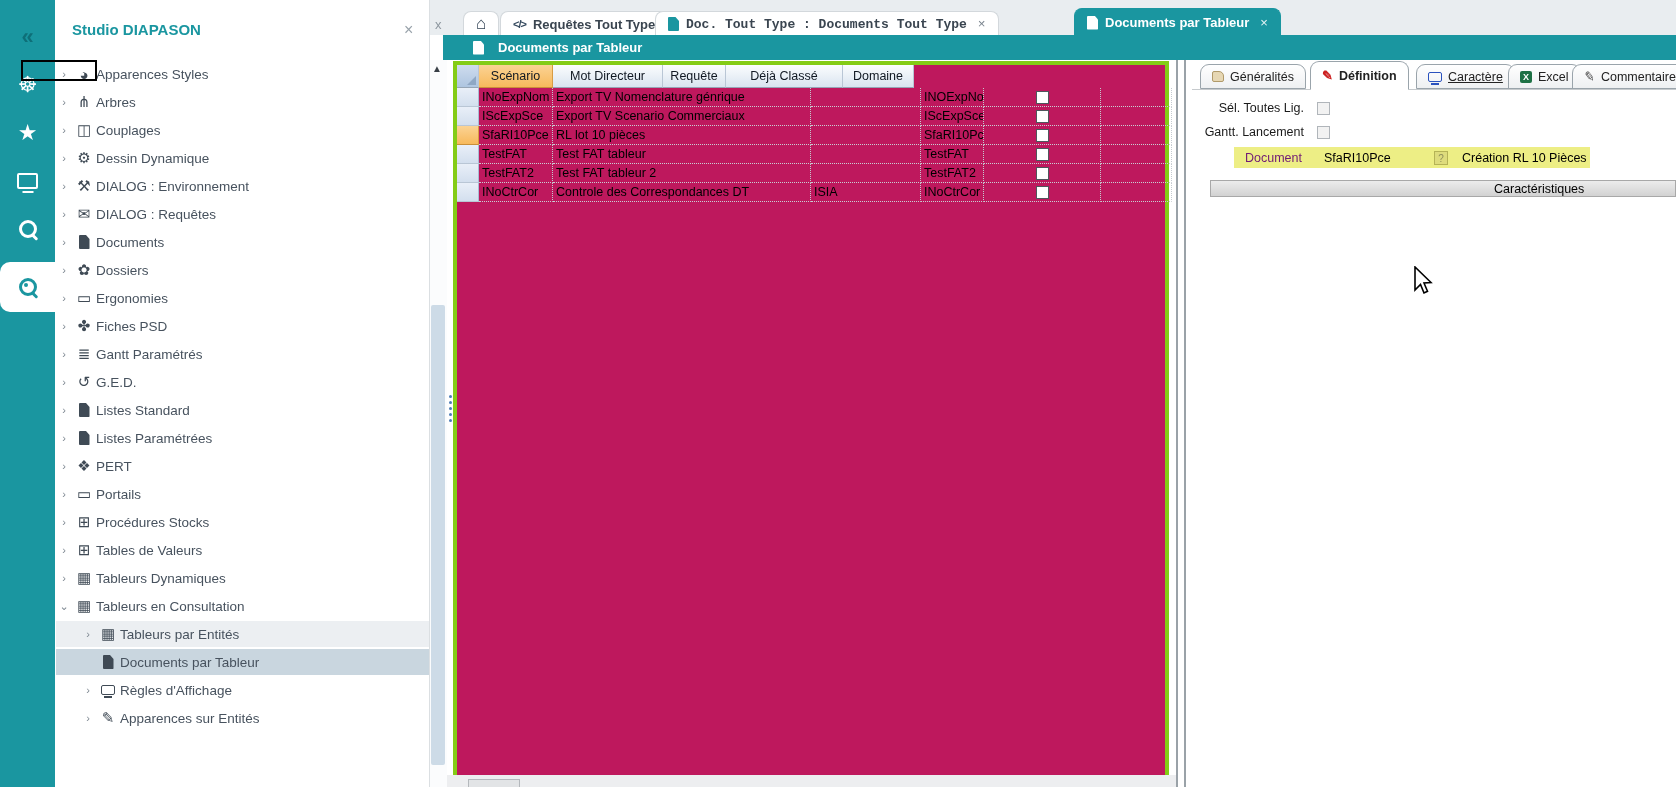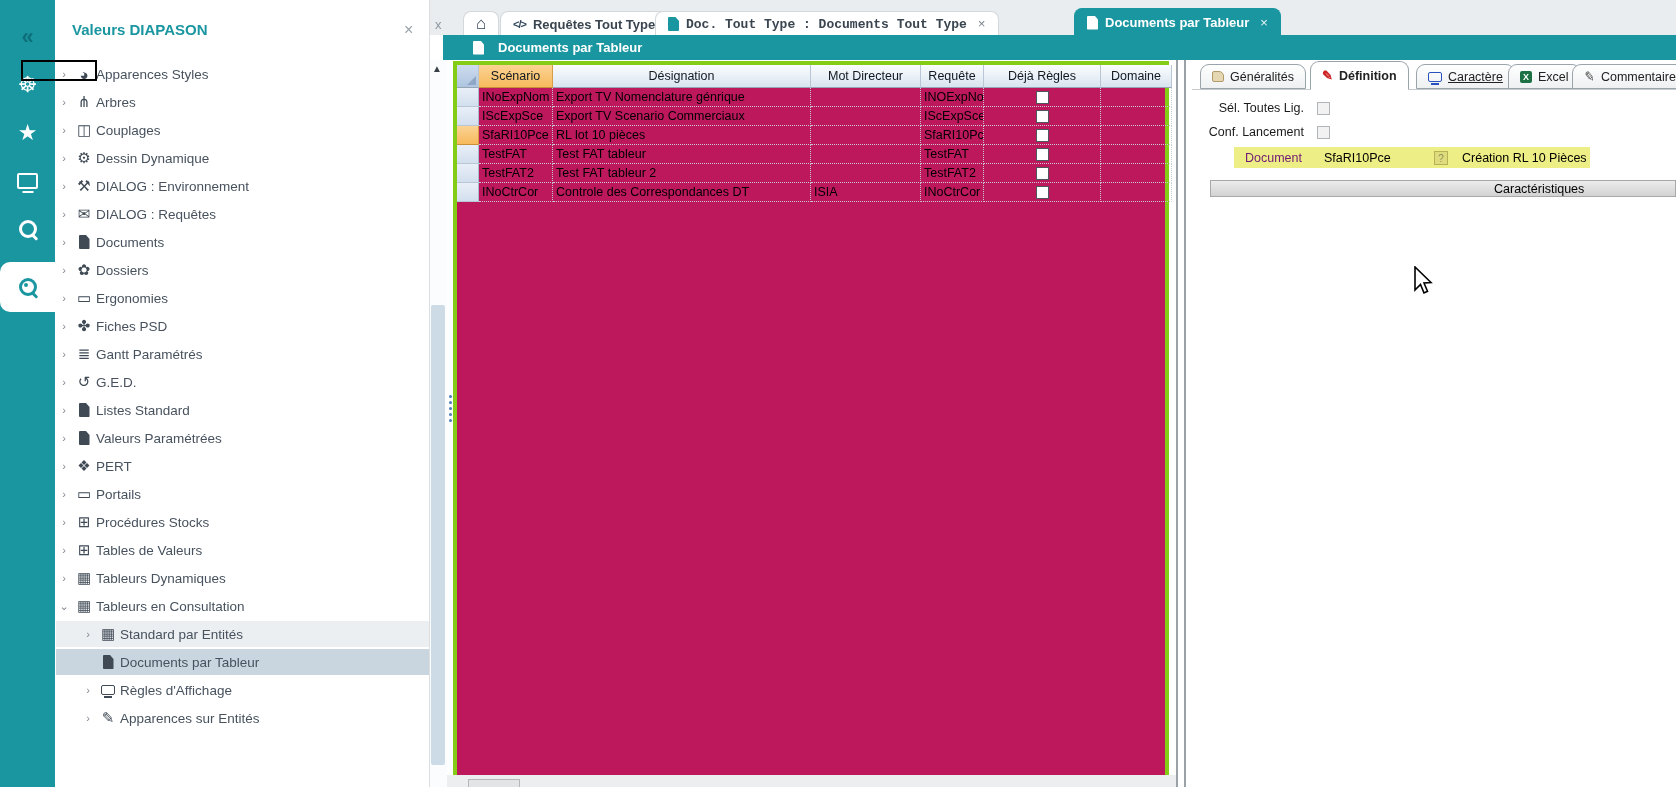--- a/index.html
+++ b/index.html
@@ -118,21 +118,21 @@
     </div>
     <div class="rail-item" style="top: 206px;">
       <span class="i-search"></span>
     </div>
     <div class="rail-item active" style="top: 262px;">
       <span class="i-search pin"></span>
     </div>
   </div>
 
 <div id="tree">
-  <div id="tree-title">Valeurs DIAPASON</div>
+  <div id="tree-title">Studio DIAPASON</div>
   <div id="tree-close">×</div>
   <div id="tree-items">
       <div class="tree-item" style="top: 61px;">
         <span class="chev">›</span>
         <span class="tico">
           <span>◕</span>
         </span>
         <span>Apparences Styles</span>
       </div>
       <div class="tree-item" style="top: 89px;">
@@ -217,21 +217,21 @@
         <span class="tico">
           <span class="i-doc"></span>
         </span>
         <span>Listes Standard</span>
       </div>
       <div class="tree-item" style="top: 425px;">
         <span class="chev">›</span>
         <span class="tico">
           <span class="i-doc"></span>
         </span>
-        <span>Valeurs Paramétrées</span>
+        <span>Listes Paramétrées</span>
       </div>
       <div class="tree-item" style="top: 453px;">
         <span class="chev">›</span>
         <span class="tico">
           <span>❖</span>
         </span>
         <span>PERT</span>
       </div>
       <div class="tree-item" style="top: 481px;">
         <span class="chev">›</span>
@@ -266,21 +266,21 @@
         <span class="tico">
           <span>▦</span>
         </span>
         <span>Tableurs en Consultation</span>
       </div>
       <div class="tree-item child hl" style="top: 621px;">
         <span class="chev">›</span>
         <span class="tico">
           <span>▦</span>
         </span>
-        <span>Standard par Entités</span>
+        <span>Tableurs par Entités</span>
       </div>
       <div class="tree-item child sel" style="top: 649px;">
         <span class="chev"></span>
         <span class="tico">
           <span class="i-doc"></span>
         </span>
         <span>Documents par Tableur</span>
       </div>
       <div class="tree-item child" style="top: 677px;">
         <span class="chev">›</span>
@@ -335,24 +335,23 @@
 
 <div id="view-strip">
   <span class="i-doc white"></span>
   <span class="t">Documents par Tableur</span>
 </div>
 
 <div id="grid">
     <div class="grow">
       <div class="gh corner" style="width: 22px;"></div>
       <div class="gh selcol" style="width: 74px;">Scénario</div>
-      <div class="gh" style="width: 258px;">Désignation</div>
       <div class="gh" style="width: 110px;">Mot Directeur</div>
       <div class="gh" style="width: 63px;">Requête</div>
-      <div class="gh" style="width: 117px;">Déjà Règles</div>
+      <div class="gh" style="width: 117px;">Déjà Classé</div>
       <div class="gh" style="width: 71px;">Domaine</div>
     </div>
     <div class="grow">
       <div class="gc rowhdr" style="width: 22px;"></div>
       <div class="gc" style="width: 74px;">INoExpNom</div>
       <div class="gc" style="width: 258px;">Export TV Nomenclature génrique</div>
       <div class="gc" style="width: 110px;"></div>
       <div class="gc" style="width: 63px;">INOExpNom</div>
       <div class="gc center" style="width: 117px;">
         <div class="cb"></div>
@@ -442,21 +441,21 @@
         <span class="excel-ico">X</span>
         <span>Excel</span>
       </div>
       <div class="dtab" style="left: 384px;">
         <span class="pencil-ico">✎</span>
         <span>Commentaire</span>
       </div>
     </div>
   <div class="dlabel" style="left:12px;top:41px;width:104px">Sél. Toutes Lig.</div>
   <div class="dcheck" style="left:129px;top:42px"></div>
-  <div class="dlabel" style="left:4px;top:65px;width:112px">Conf. Lancement</div>
+  <div class="dlabel" style="left:4px;top:65px;width:112px">Gantt. Lancement</div>
   <div class="dcheck" style="left:129px;top:66px"></div>
   <div id="doc-row">
     <span class="lbl">Document</span>
     <span class="val">SfaRI10Pce</span>
     <span id="doc-help">?</span>
     <span class="desc">Création RL 10 Pièces</span>
   </div>
   <div id="section-bar">
     <span>Caractéristiques</span>
   </div>

